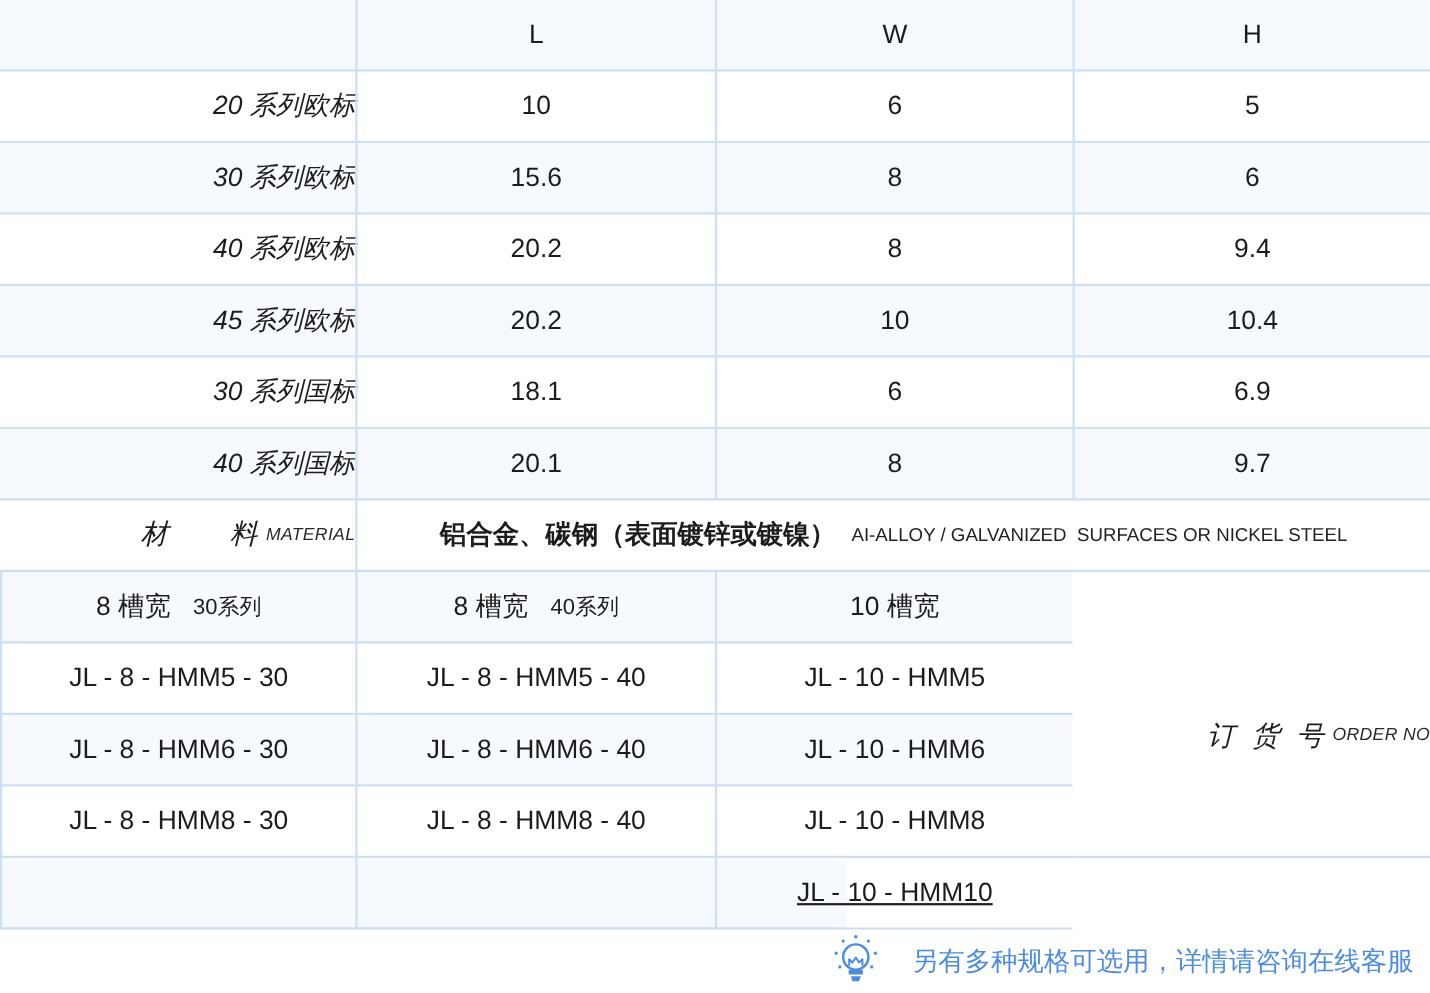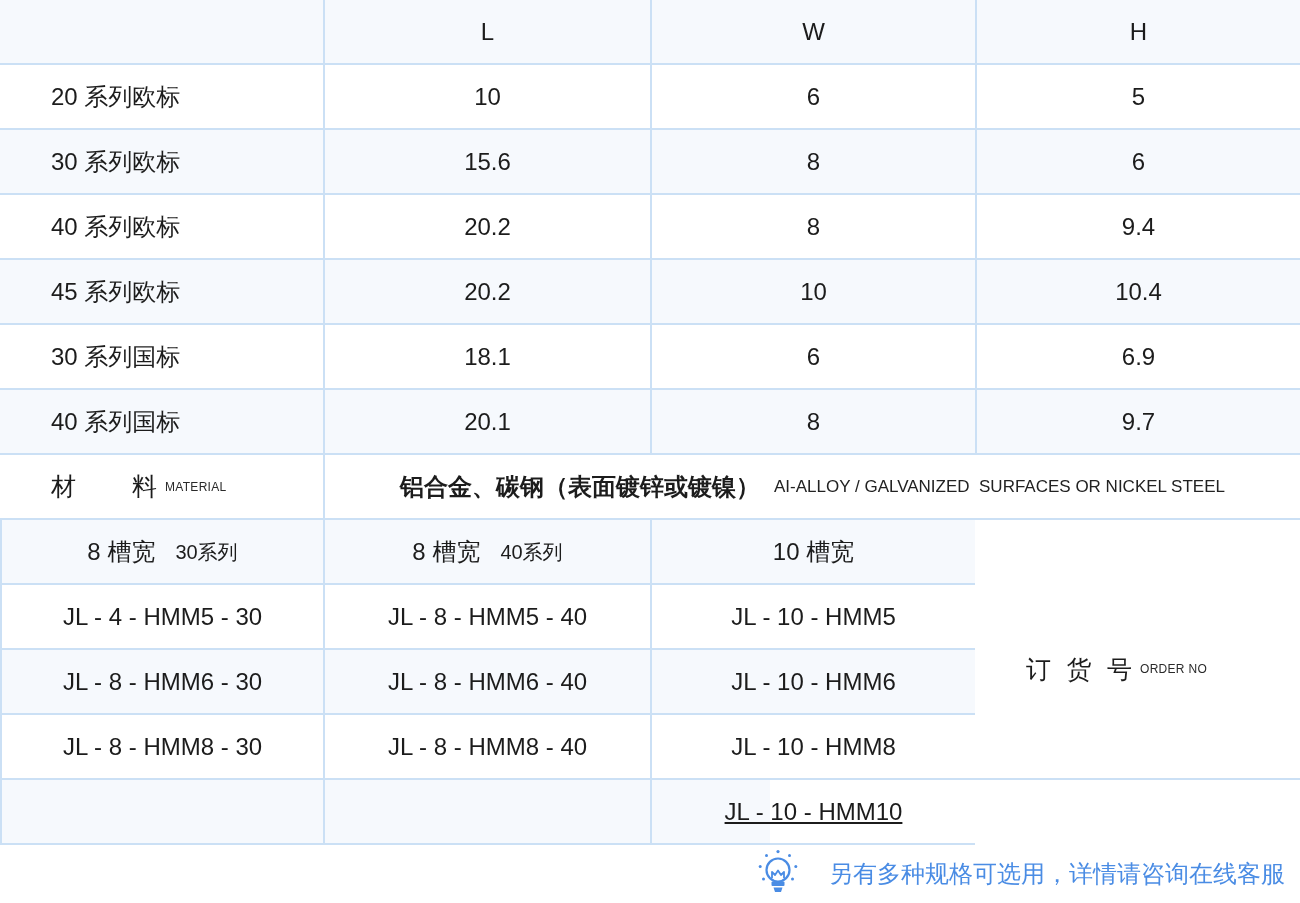--- a/index.html
+++ b/index.html
@@ -22,26 +22,26 @@
   }
   .cell{
     box-sizing:border-box;
     border-bottom:2px solid var(--bd);
     display:flex;align-items:center;justify-content:center;
     font-size:24px;line-height:1;white-space:nowrap;
     position:relative;
   }
   .vline{border-left:2px solid var(--bd);}
   .tint{background:var(--stripe);}
-  .label-cell{justify-content:flex-start;padding-left:51px;}
+  .label-cell{justify-content:flex-end;padding-left:34px;font-style:italic;}
   .zh-label{
     display:inline-block;width:106px;font-size:25px;
     text-align:justify;text-align-last:justify;
   }
-  .en-label{font-size:12px;margin-left:8px;color:#2a2a2a;letter-spacing:.3px;}
+  .en-label{font-size:16px;margin-left:8px;color:#2a2a2a;letter-spacing:.3px;}
   .span3{grid-column:span 3;}
   .rowspan4{grid-row:span 4;margin-top:40px;}
   .mat-zh{font-size:24px;font-weight:bold;}
   .mat-en{font-size:17px;margin-left:14px;white-space:pre;color:#222;}
   .slot-sub{font-size:20px;margin-left:20px;}
   .white-patch{
     position:absolute;left:118px;right:0;top:0;bottom:0;
     background:#ffffff;z-index:0;
   }
   .above-patch{position:relative;z-index:1;text-decoration:underline;}
@@ -168,21 +168,21 @@
   <div class="cell vline tint">
     <span>10 槽宽</span>
   </div>
 
   <div class="cell label-cell rowspan4">
     <span class="zh-label">订货号</span>
     <span class="en-label">ORDER NO</span>
   </div>
 
   <div class="cell vline">
-      <span>JL - 4 - HMM5 - 30</span>
+      <span>JL - 8 - HMM5 - 30</span>
     </div>
   <div class="cell vline">
       <span>JL - 8 - HMM5 - 40</span>
     </div>
   <div class="cell vline">
       <span>JL - 10 - HMM5</span>
     </div>
 
   <div class="cell vline tint">
       <span>JL - 8 - HMM6 - 30</span>

